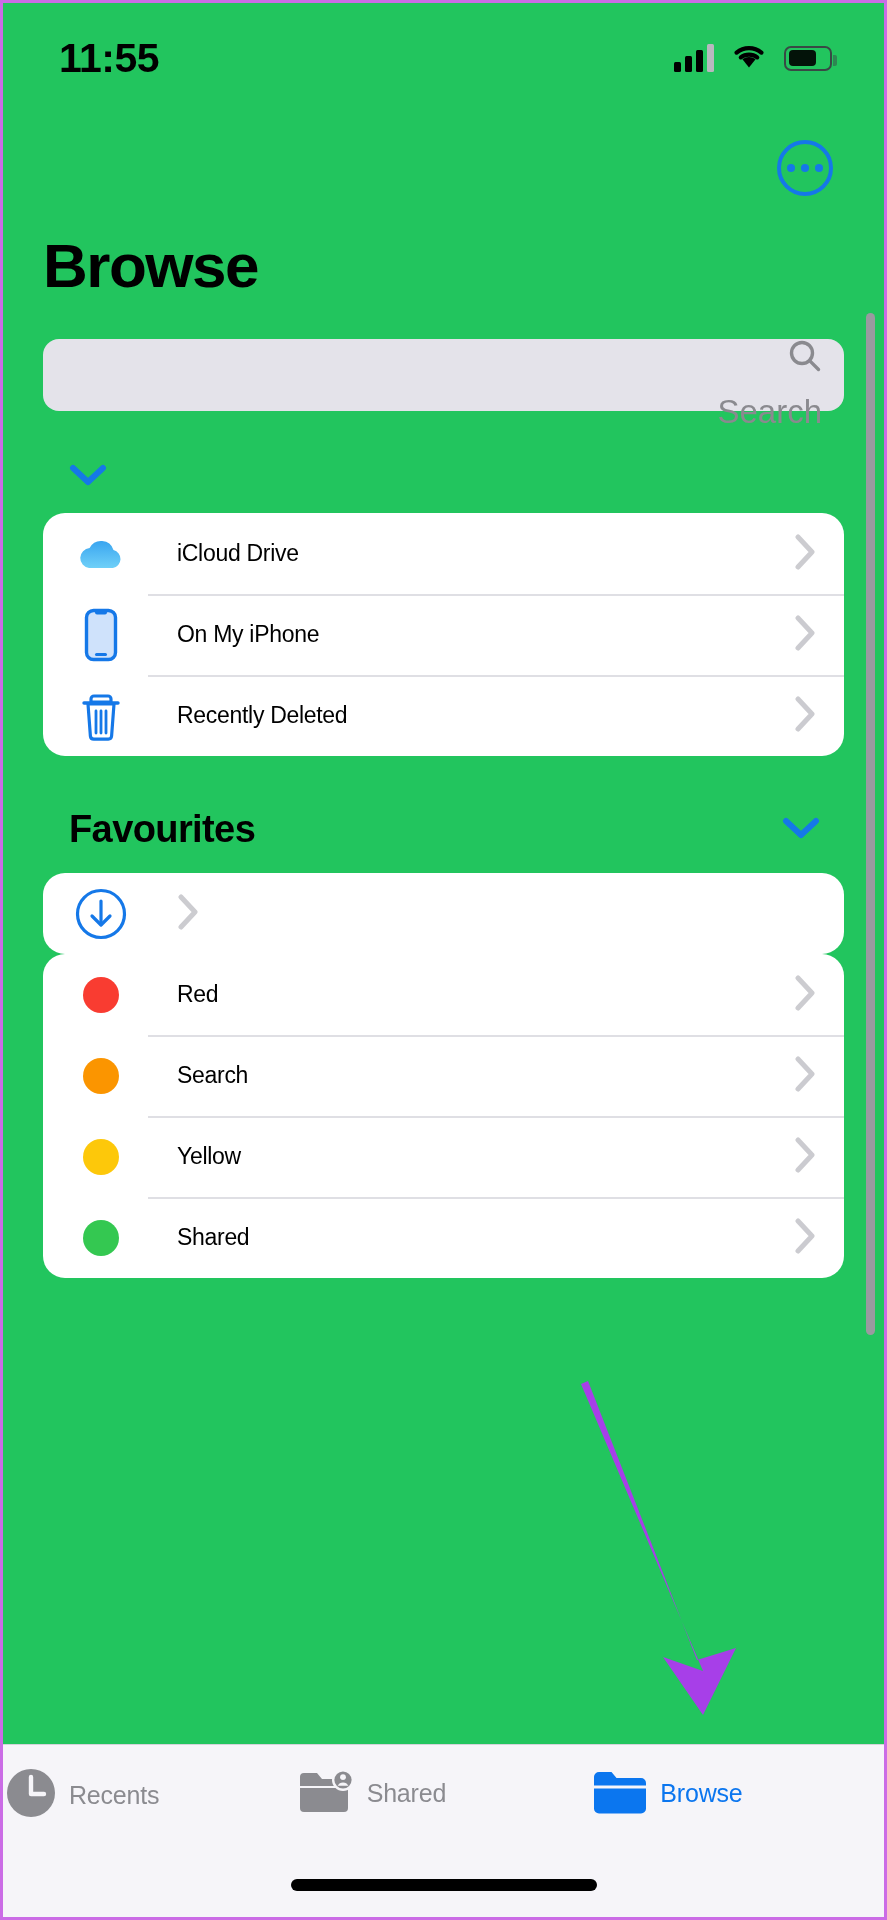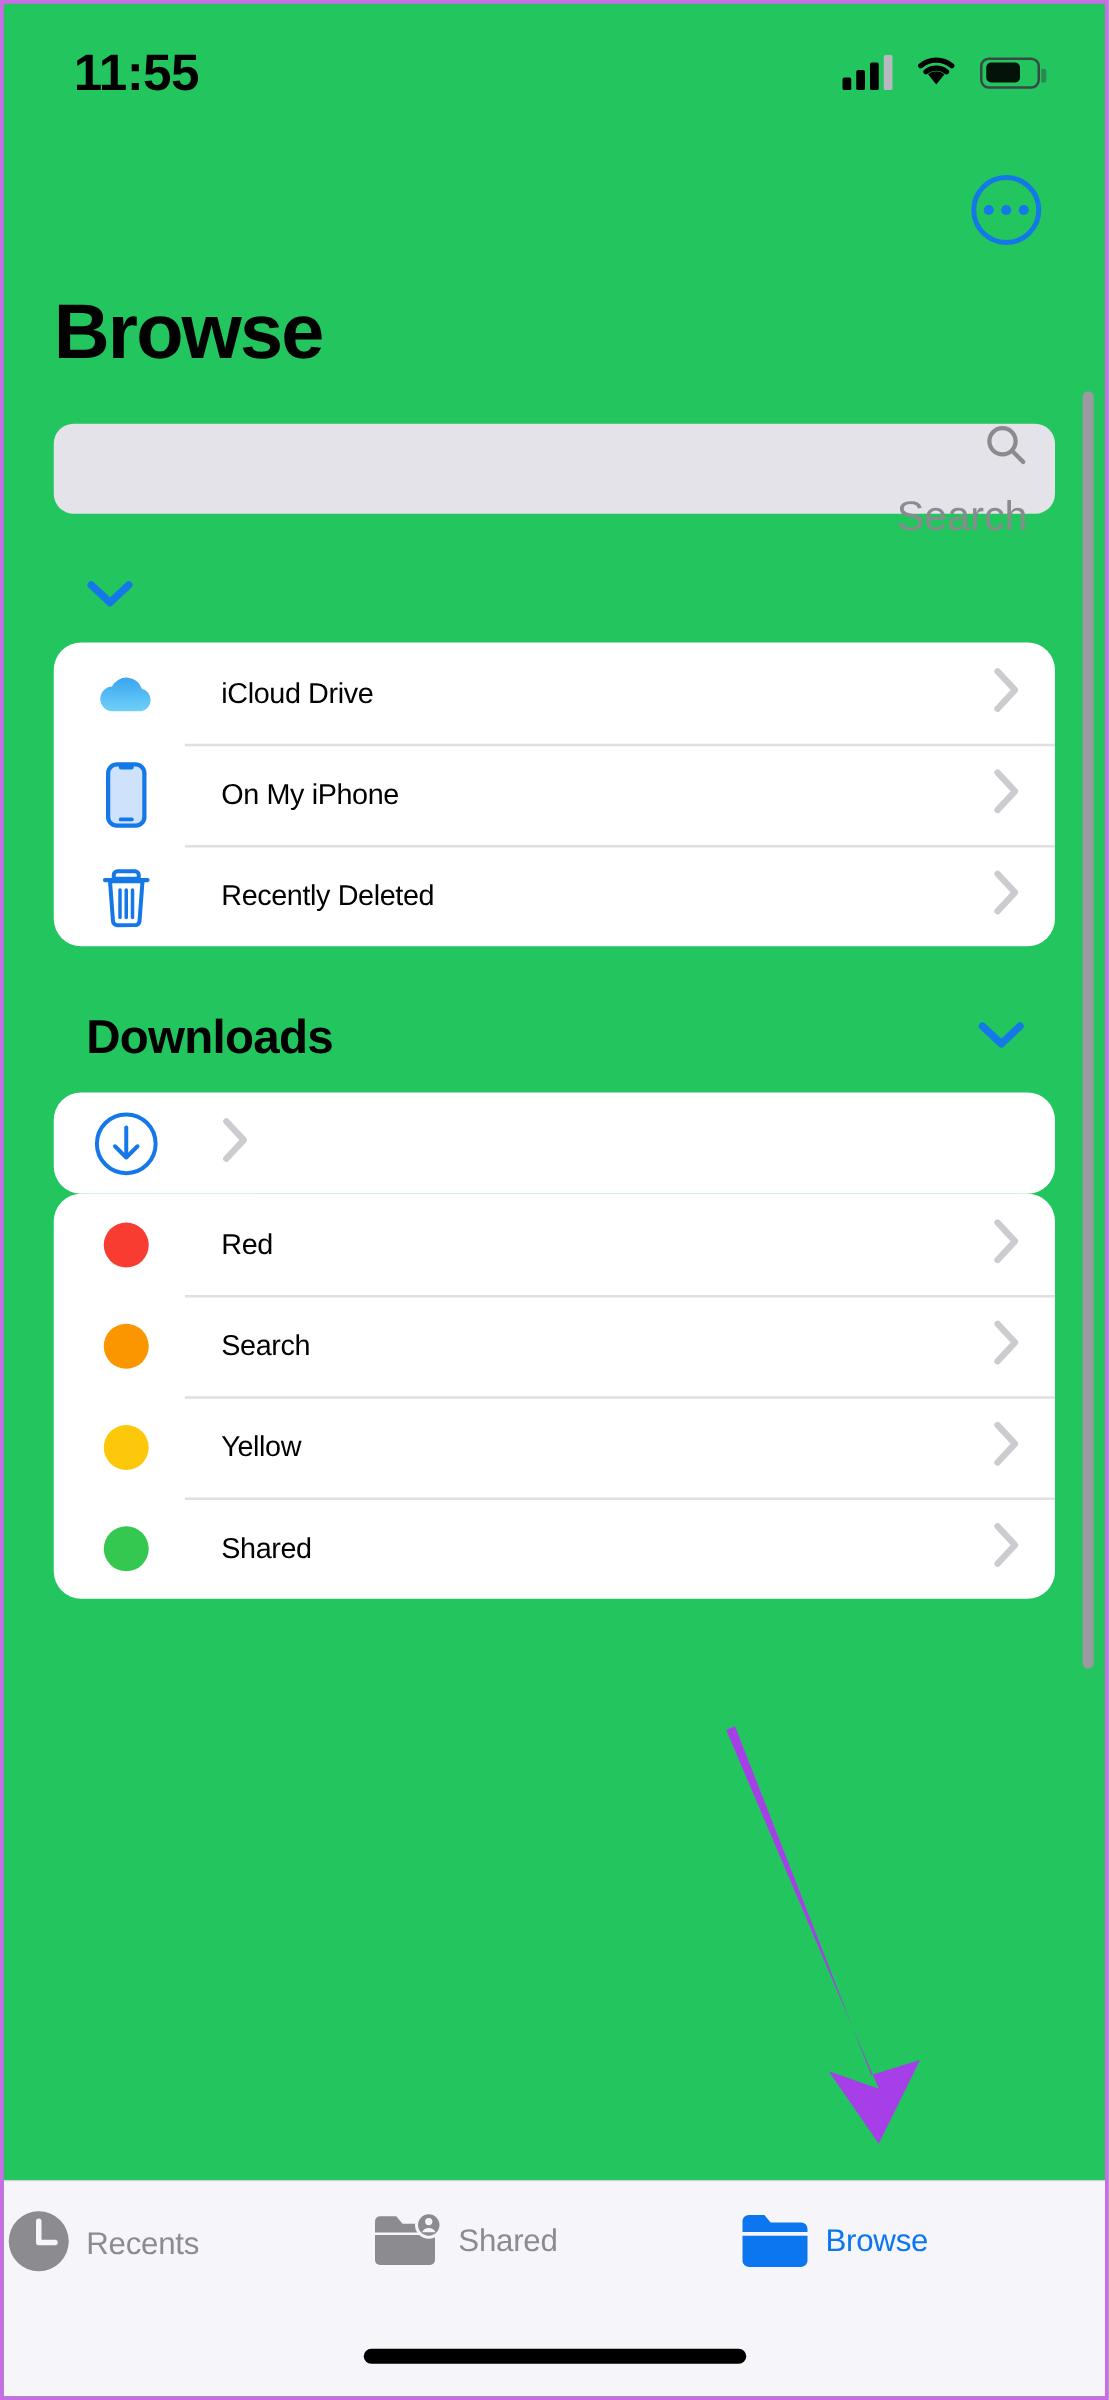--- a/index.html
+++ b/index.html
@@ -267,21 +267,21 @@
         <span class="row-label">Recently Deleted</span>
         <span class="chev-right">
           <svg width="22" height="38" viewBox="0 0 22 38">
             <polyline points="4,4 18,19 4,34" stroke="#c3c3c8" stroke-width="5" fill="none" stroke-linecap="round" stroke-linejoin="round"></polyline>
           </svg>
         </span>
       </div>
     </div>
 
     <div class="section-header">
-      <span class="section-title">Downloads</span>
+      <span class="section-title">Favourites</span>
       <span class="chev-down">
         <svg width="38" height="24" viewBox="0 0 38 24">
           <polyline points="4,5 19,19 34,5" stroke="#1578e8" stroke-width="6" fill="none" stroke-linecap="round" stroke-linejoin="round"></polyline>
         </svg>
       </span>
     </div>
 
     <div class="card">
       <div class="row">
         <span class="row-icon">

